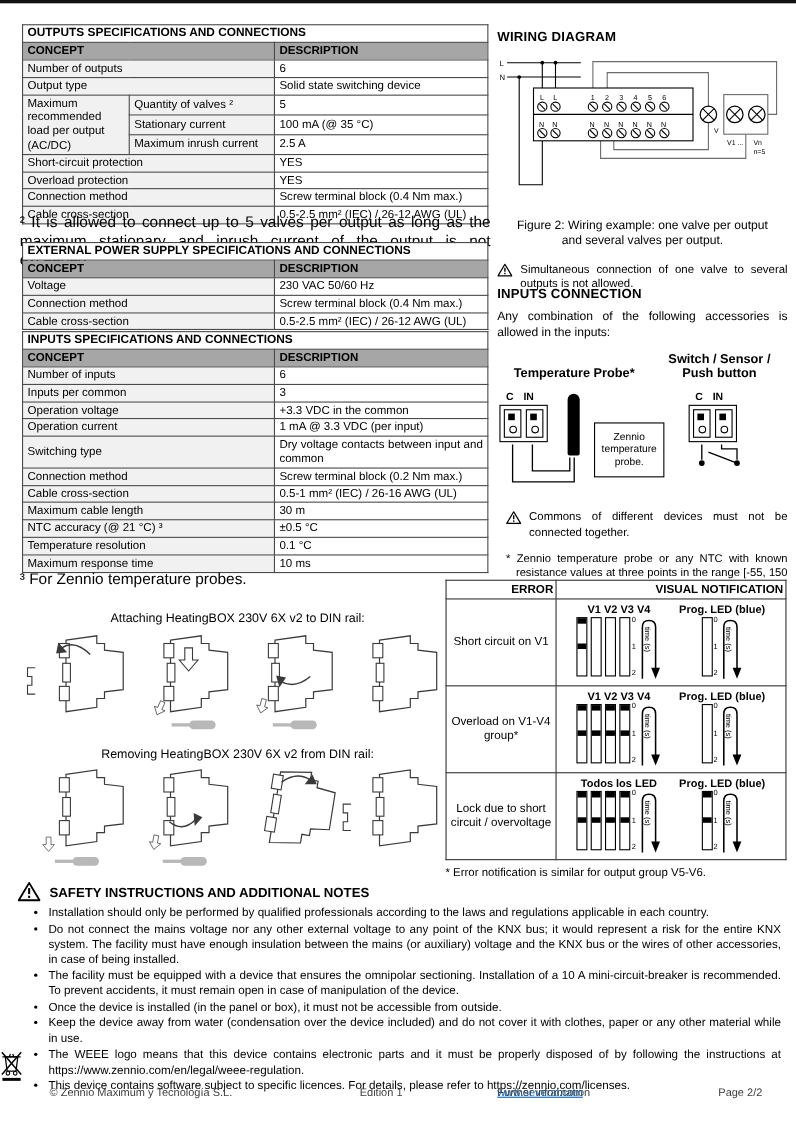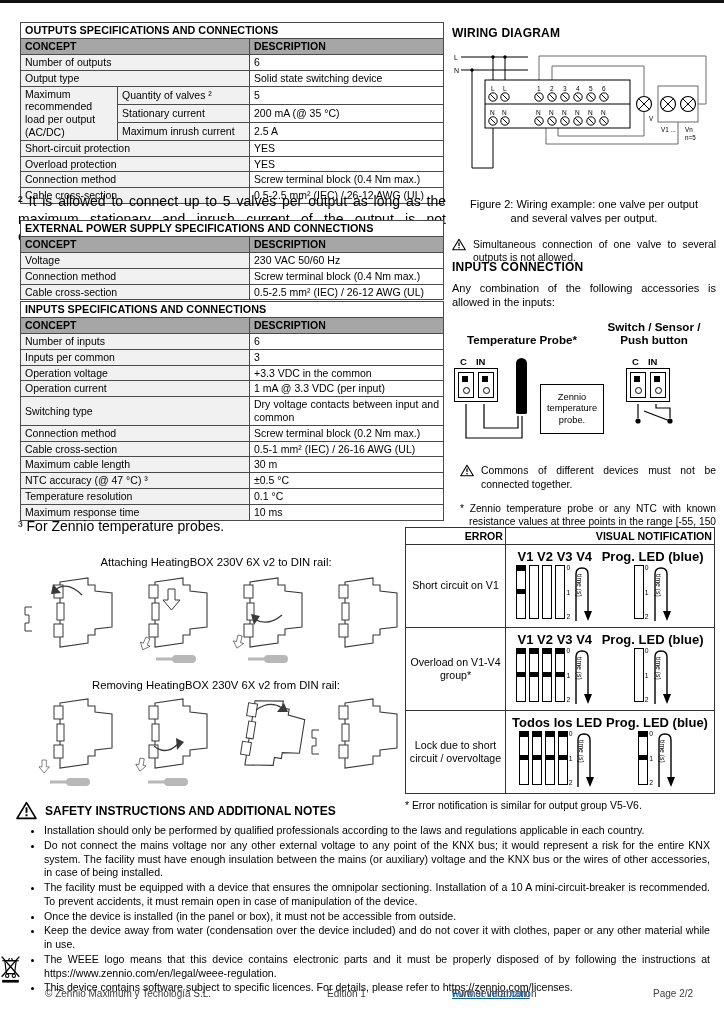--- a/index.html
+++ b/index.html
@@ -40,21 +40,21 @@
   .probe-box{position:absolute;border:1px solid #000;font-size:9.3px;text-align:center;line-height:1.25;
              display:flex;align-items:center;justify-content:center;padding:2px;background:#fff;}
 
   
   table.err{border-collapse:collapse;width:100%;font-size:10.6px;table-layout:fixed;}
   table.err td{border:1px solid #333;padding:2px;}
   .err-head{font-weight:bold;text-align:right;background:#fff;}
   .err-name{text-align:center;line-height:1.25;}
   .led-figure{display:flex;justify-content:space-evenly;align-items:flex-start;padding:2px 0;}
   .group{display:flex;flex-direction:column;align-items:center;}
-  .group-label{font-weight:bold;font-size:13px;margin-bottom:1px;white-space:nowrap;}
+  .group-label{font-weight:bold;font-size:10px;margin-bottom:1px;white-space:nowrap;}
   .group-body{display:flex;align-items:flex-start;}
   .bars{display:flex;gap:3px;}
   .bar{width:10px;height:54px;border:1px solid #000;background:#fff;position:relative;box-sizing:border-box;}
   .bar.banded::before{content:'';position:absolute;top:0;left:0;right:0;height:5px;background:#000;}
   .bar.banded::after{content:'';position:absolute;top:23px;left:0;right:0;height:5px;background:#000;}
   .ticks{display:flex;flex-direction:column;justify-content:space-between;height:56px;font-size:6.8px;
          margin-left:1px;line-height:1;}
   .time-arrow{position:relative;width:21px;height:58px;margin-left:2px;}
   .time-label{position:absolute;left:4px;top:9px;writing-mode:vertical-rl;font-size:6.8px;}
 
@@ -138,21 +138,21 @@
             <td class="c" colspan="2">Output type</td>
             <td class="d">Solid state switching device</td>
           </tr>
     <tr>
       <td class="c" rowspan="3">Maximum recommended load per output (AC/DC)</td>
       <td class="c">Quantity of valves ²</td>
       <td class="d">5</td>
           </tr>
     <tr>
       <td class="c">Stationary current</td>
-      <td class="d">200 mA (@ 35 °C)</td>
+      <td class="d">100 mA (@ 35 °C)</td>
           </tr>
     <tr>
       <td class="c">Maximum inrush current</td>
       <td class="d">2.5 A</td>
           </tr>
     <tr>
             <td class="c" colspan="2">Short-circuit protection</td>
             <td class="d">YES</td>
           </tr>
     <tr>
@@ -242,21 +242,21 @@
           </tr>
     <tr>
             <td class="c">Cable cross-section</td>
             <td class="d">0.5-1 mm² (IEC) / 26-16 AWG (UL)</td>
           </tr>
     <tr>
             <td class="c">Maximum cable length</td>
             <td class="d">30 m</td>
           </tr>
     <tr>
-            <td class="c">NTC accuracy (@ 47 °C) ³</td>
+            <td class="c">NTC accuracy (@ 21 °C) ³</td>
             <td class="d">±0.5 °C</td>
           </tr>
     <tr>
             <td class="c">Temperature resolution</td>
             <td class="d">0.1 °C</td>
           </tr>
     <tr>
             <td class="c">Maximum response time</td>
             <td class="d">10 ms</td>
           </tr>

